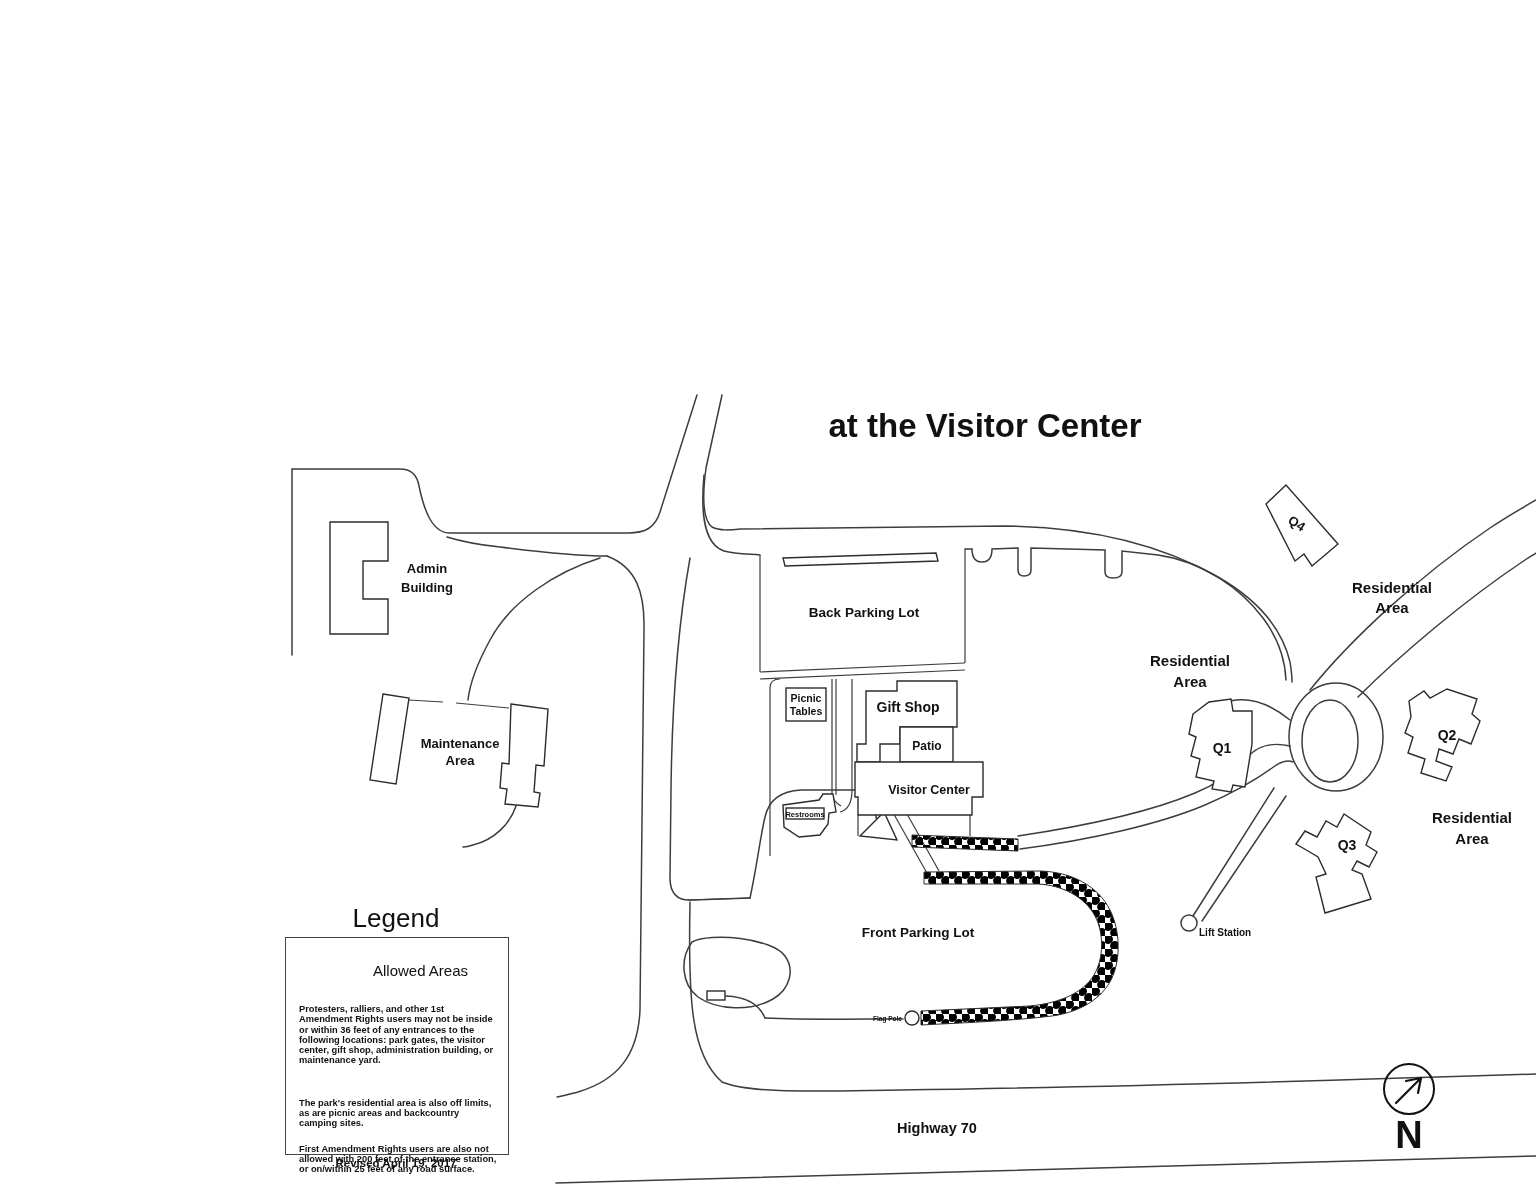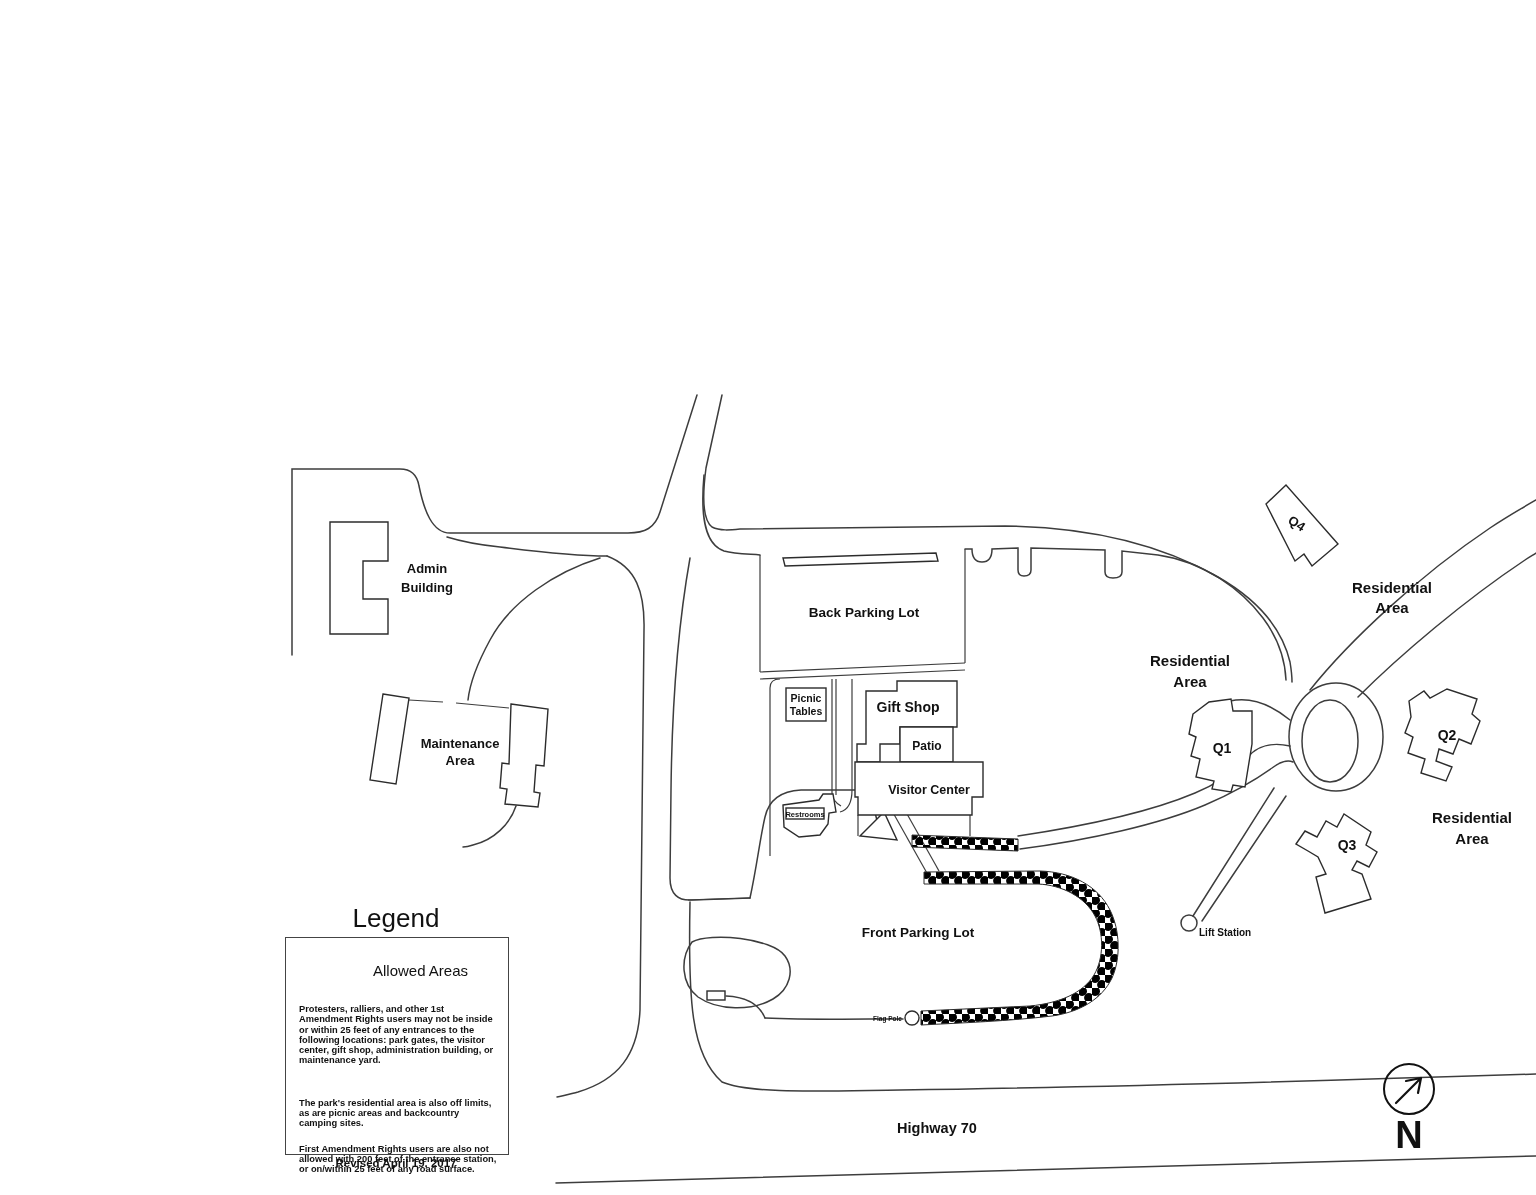--- a/index.html
+++ b/index.html
@@ -157,25 +157,26 @@
     </g>
 
     <g>
       <circle cx="1409" cy="1089" r="25" fill="none" stroke="#111" stroke-width="2"></circle>
       <path d="M1396,1103 L1421,1078 M1421,1078 L1406,1081 M1421,1078 L1418,1093" fill="none" stroke="#111" stroke-width="2.2" stroke-linecap="round"></path>
       <text class="lbl" x="1409" y="1148" font-size="38" font-weight="400" text-anchor="middle">N</text>
     </g>
   </svg>
 
   <div class="map-title">
+    <div>at the Visitor Center</div>
   </div>
 
   <div class="legend-title">Legend</div>
   <div class="legend-box"></div>
   <div class="allowed-label">Allowed Areas</div>
   <div class="legend-text">
-    <p>Protesters, ralliers, and other 1st Amendment Rights users may not be inside or within 25 feet of any entrances to the following locations: park gates, the visitor center, gift shop, administration building, or maintenance yard.</p>
+    <p>Protesters, ralliers, and other 1st Amendment Rights users may not be inside or within 36 feet of any entrances to the following locations: park gates, the visitor center, gift shop, administration building, or maintenance yard.</p>
     <p>The park's residential area is also off limits, as are picnic areas and backcountry camping sites.</p>
     <p class="p3">First Amendment Rights users are also not allowed with 200 feet of the entrance station, or on/within 25 feet of any road surface.</p>
   </div>
   <div class="revised">Revised April 19, 2017</div>
 
 </div>
 
 </body></html>

